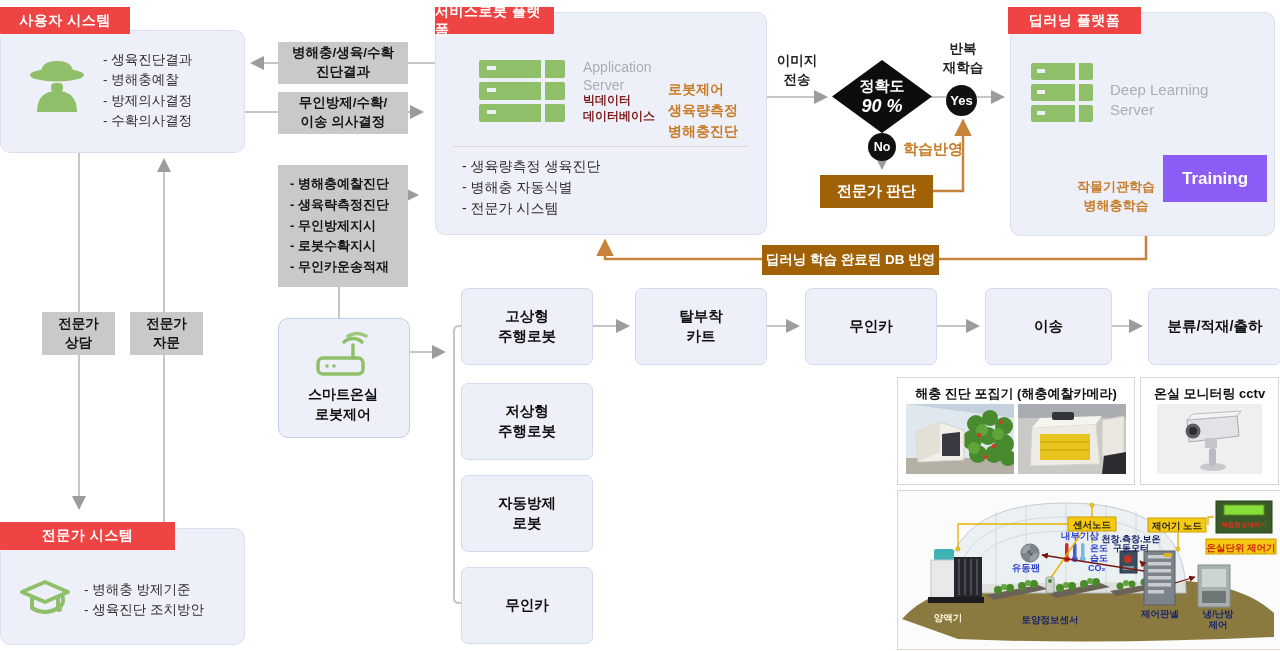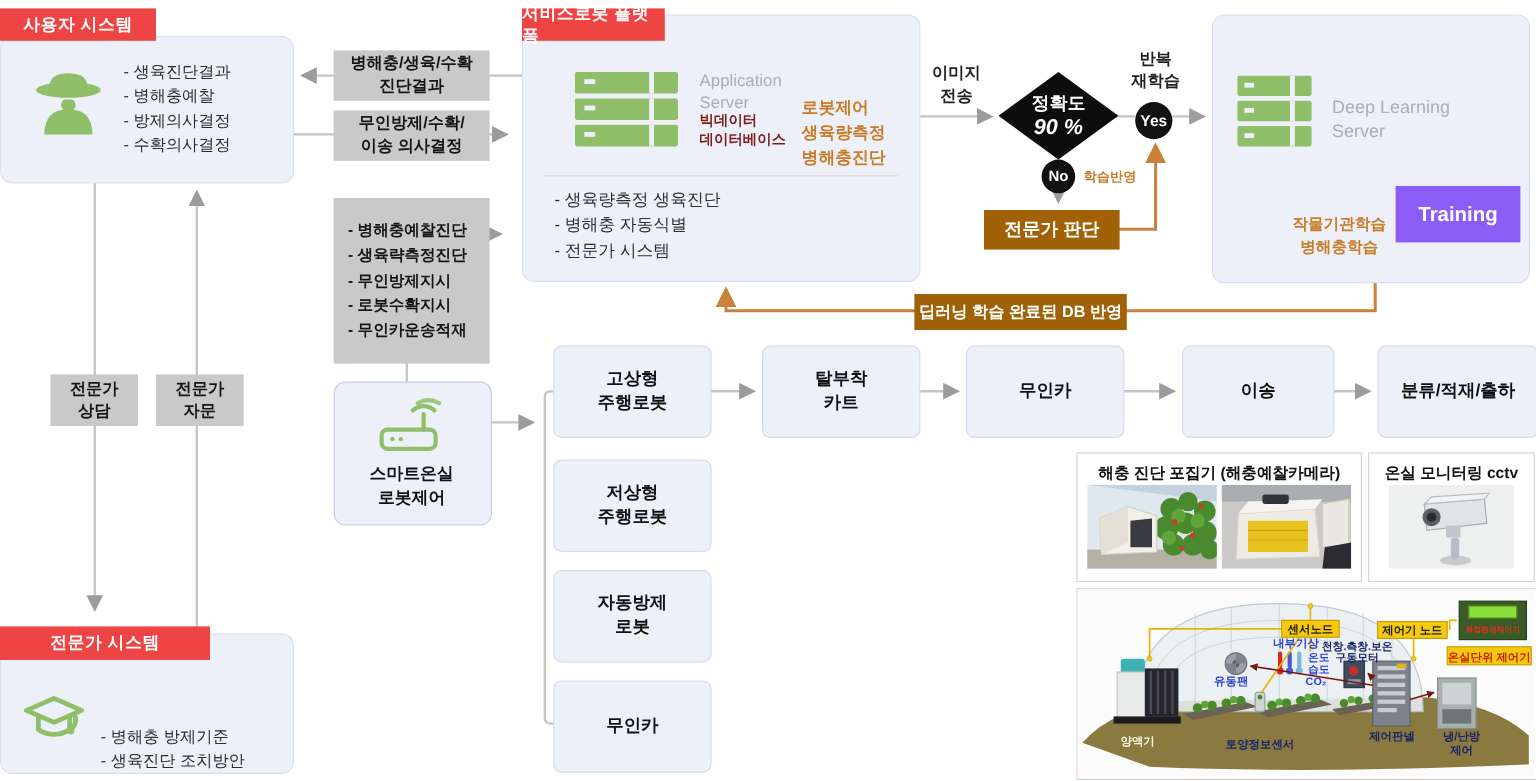--- a/index.html
+++ b/index.html
@@ -85,21 +85,21 @@
     <div>- 병해충예찰</div>
     <div>- 방제의사결정</div>
     <div>- 수확의사결정</div>
   </div>
 
   <div class="graybox pre" style="left:278px;top:42px;width:130px;height:42px;">병해충/생육/수확
 진단결과</div>
   <div class="graybox pre" style="left:278px;top:92px;width:130px;height:42px;">무인방제/수확/
 이송 의사결정</div>
 
-  <div class="graybox" style="left:278px;top:165px;width:130px;height:138px;justify-content:flex-start;padding-left:12px;box-sizing:border-box;text-align:left;font-size:13px;">
+  <div class="graybox" style="left:278px;top:165px;width:130px;height:122px;justify-content:flex-start;padding-left:12px;box-sizing:border-box;text-align:left;font-size:13px;">
     <div style="line-height:1.6;">
       <div>- 병해충예찰진단</div>
       <div>- 생육략측정진단</div>
       <div>- 무인방제지시</div>
       <div>- 로봇수확지시</div>
       <div>- 무인카운송적재</div>
     </div>
   </div>
 
   <div class="node" style="left:278px;top:318px;width:130px;height:118px;border-color:#c3cde8;"></div>
@@ -150,24 +150,25 @@
   <div class="lbl pre" style="left:766px;top:52px;width:62px;text-align:center;font-size:13.5px;font-weight:600;color:#222;line-height:1.4;">이미지
 전송</div>
   <div class="diamond">
     <div style="font-size:15px;font-weight:bold;">정확도</div>
     <div style="font-size:18px;font-weight:bold;font-style:italic;">90 %</div>
   </div>
   <div class="lbl pre" style="left:932px;top:40px;width:62px;text-align:center;font-size:13.5px;font-weight:600;color:#222;line-height:1.4;font-family:Liberation Serif, serif;">반복
 재학습</div>
   <div class="circ" style="left:946px;top:85px;width:31px;height:31px;font-size:13px;">Yes</div>
   <div class="circ" style="left:868px;top:133px;width:28px;height:28px;font-size:12.5px;">No</div>
-  <div class="lbl" style="left:903px;top:140px;font-size:11px;font-weight:bold;color:#c87c28;">학습반영</div>
+  <div class="lbl" style="left:903px;top:140px;font-size:15px;font-weight:bold;color:#c87c28;">학습반영</div>
   <div class="orangebox" style="left:820px;top:175px;width:113px;height:33px;font-size:15px;">전문가 판단</div>
   <div class="orangebox" style="left:762px;top:245px;width:177px;height:30px;font-size:13.5px;">딥러닝 학습 완료된 DB 반영</div>
 
+  <div class="badge" style="left:1008px;top:7px;width:133px;height:27px;">딥러닝 플랫폼</div>
   <div class="node" style="left:1010px;top:12px;width:263px;height:222px;"></div>
   <svg class="lbl" style="left:1031px;top:63px;" width="64" height="62" viewBox="0 0 64 62">
     <g fill="#8fbf69">
       <rect x="0" y="0" width="62" height="17" rx="2"></rect>
       <rect x="0" y="21" width="62" height="17" rx="2"></rect>
       <rect x="0" y="42" width="62" height="17" rx="2"></rect>
     </g>
     <g fill="#edf0f9">
       <rect x="6" y="6" width="8" height="4"></rect>
       <rect x="6" y="27" width="8" height="4"></rect>
@@ -205,21 +206,21 @@
   <div class="badge" style="left:0;top:522px;width:175px;height:28px;">전문가 시스템</div>
   <div class="node" style="left:0;top:528px;width:243px;height:115px;"></div>
   <svg class="lbl" style="left:18px;top:578px;" width="54" height="46" viewBox="0 0 54 46">
     <g stroke="#8fbf69" stroke-width="4" fill="none" stroke-linejoin="round" stroke-linecap="round">
       <path d="M27,4 L50,14 L27,24 L4,14 Z"></path>
       <path d="M14,20 V30 Q27,38 40,30 V20"></path>
       <path d="M44,17 Q47,24 42,29"></path>
     </g>
     <circle cx="41" cy="31" r="3" fill="#8fbf69"></circle>
   </svg>
-  <div class="lbl listtext" style="left:84px;top:580px;font-size:13.5px;margin-top:24px;">
+  <div class="lbl listtext" style="left:84px;top:580px;font-size:13.5px;">
     <div>- 병해충 방제기준</div>
     <div>- 생육진단 조치방안</div>
   </div>
 
   <div class="card" style="left:897px;top:377px;width:236px;height:106px;">
     <div class="cardtitle" style="top:7px;">해충 진단 포집기 (해충예찰카메라)</div>
     <svg style="position:absolute;left:8px;top:26px;" width="108" height="70" viewBox="0 0 108 70">
       <rect width="108" height="70" fill="#dfe8ee"></rect>
       <path d="M0,0 L108,14 L108,0 Z" fill="#c3d2dc"></path>
       <rect y="54" width="108" height="16" fill="#b4b0a6"></rect>

